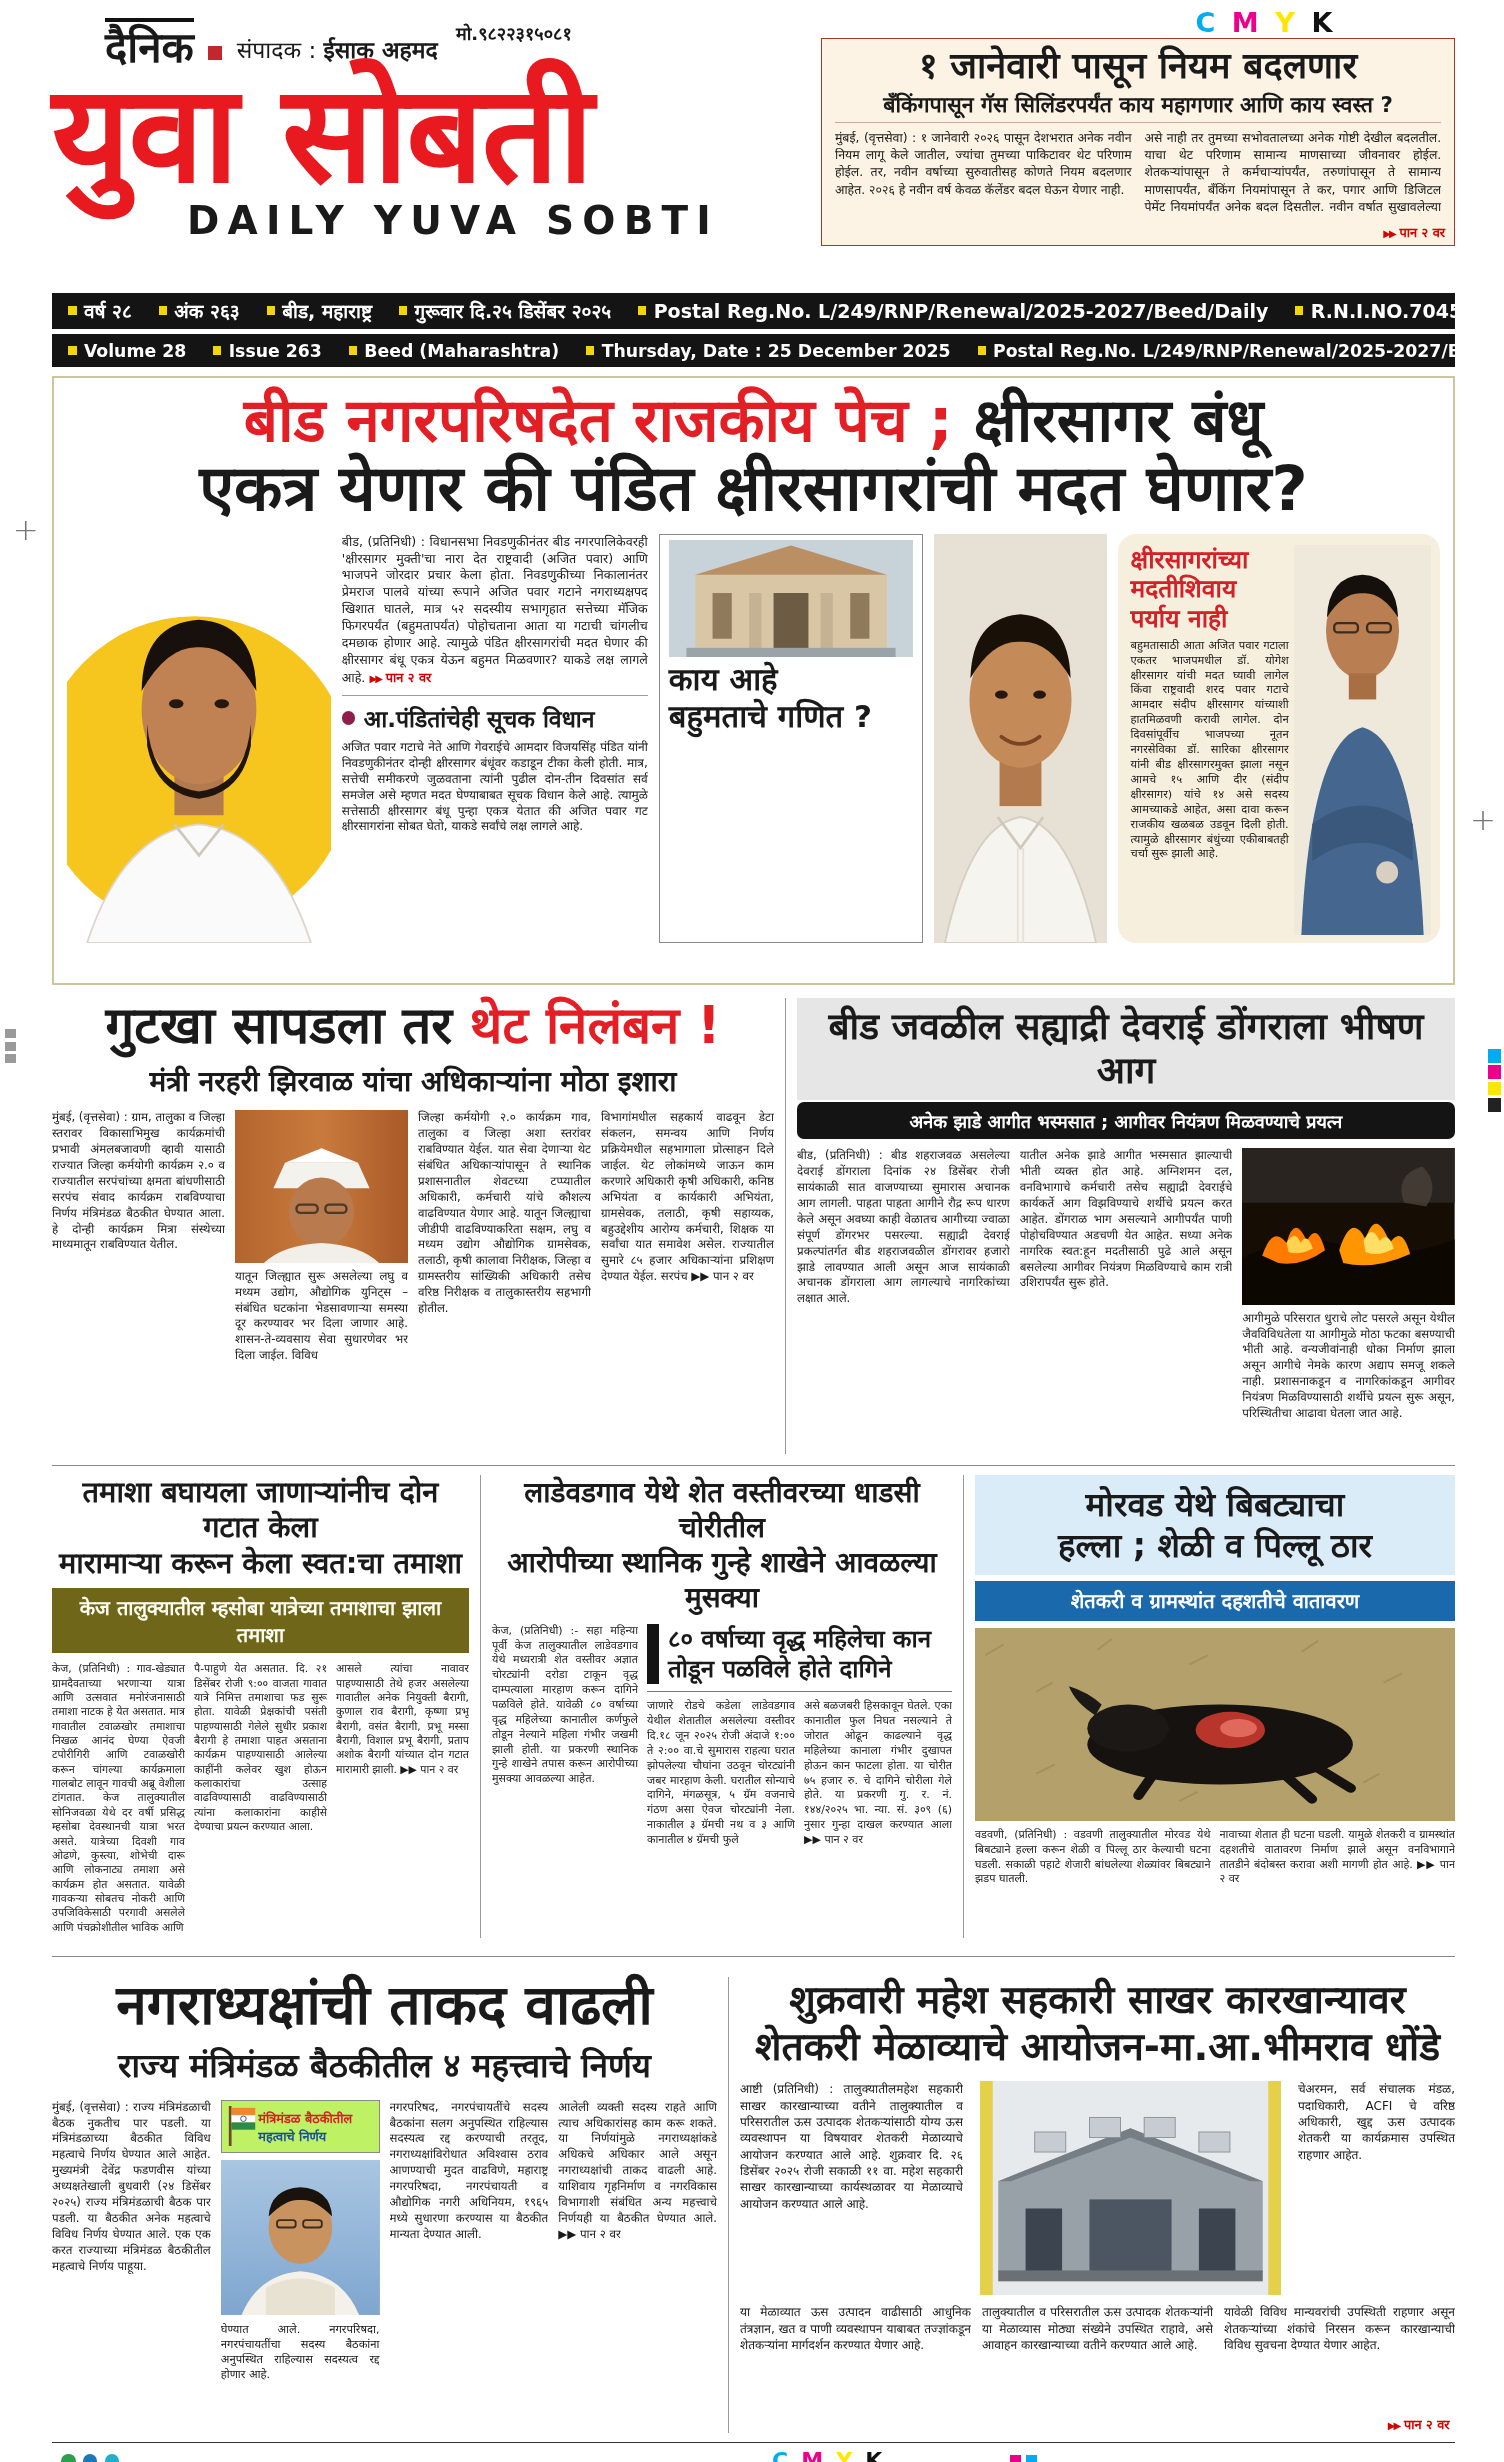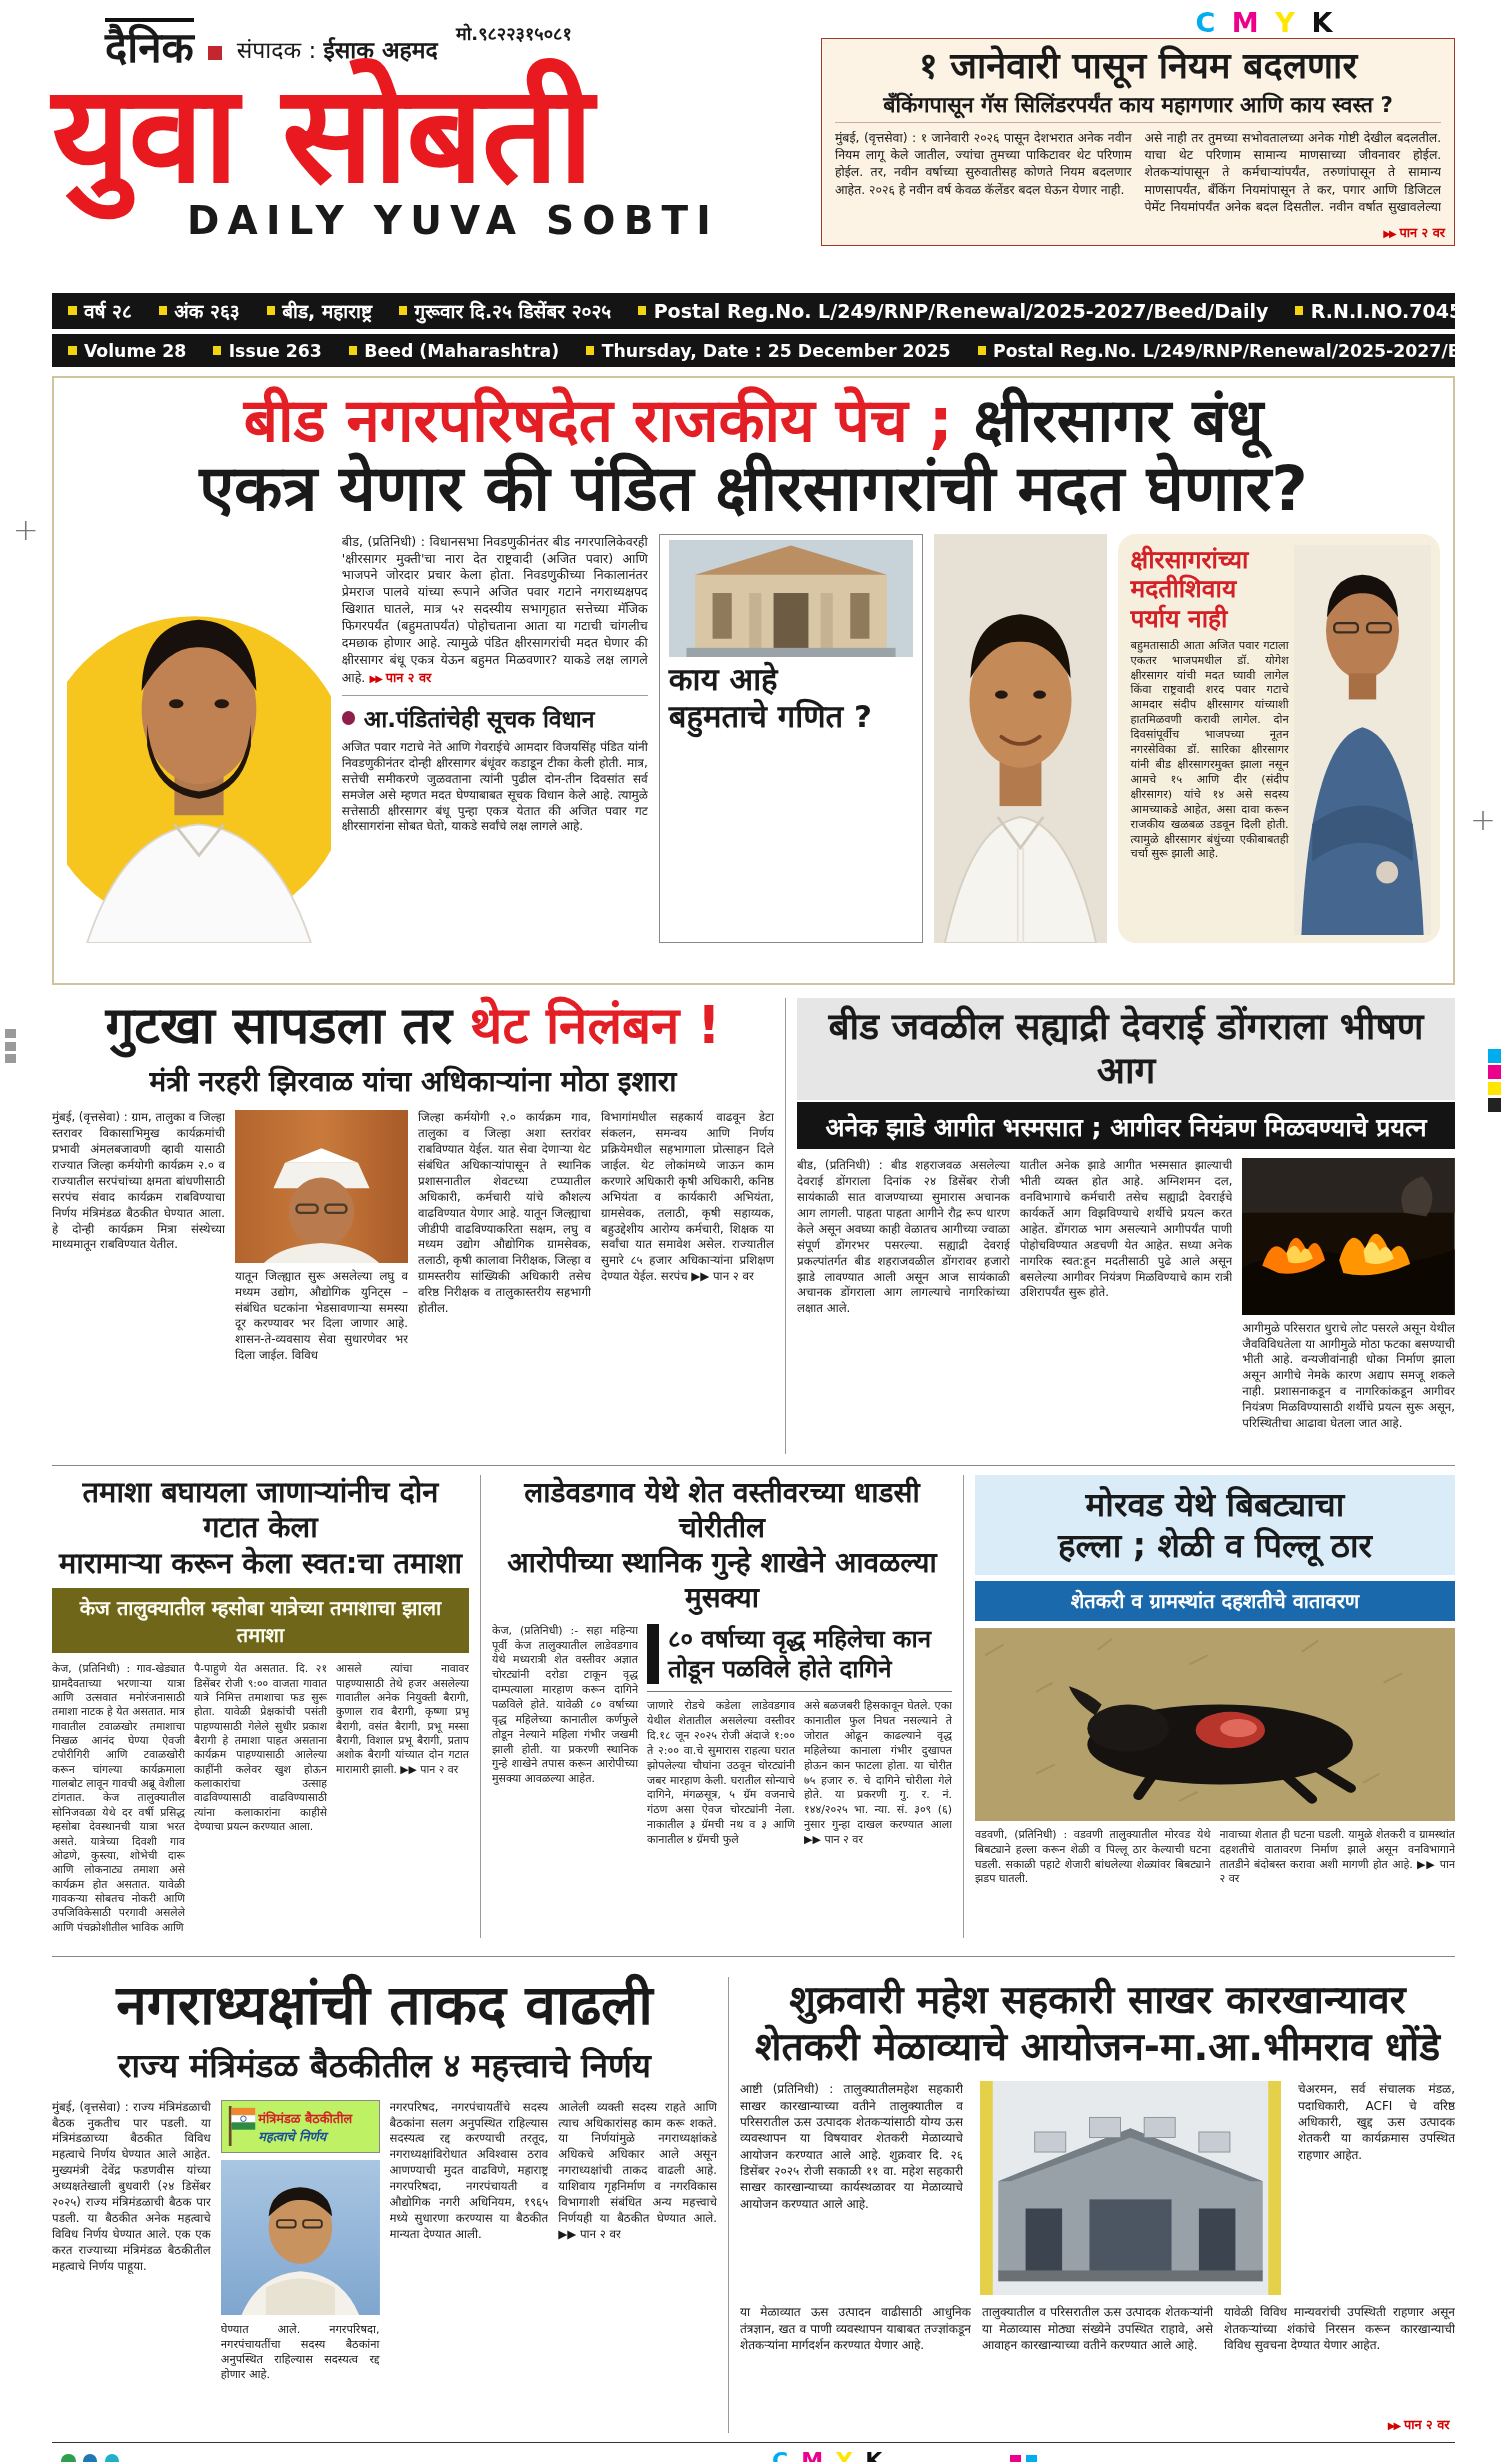--- a/index.html
+++ b/index.html
@@ -77,21 +77,21 @@
   .story-gutkha{width:734px;flex:none;border-right:0.9px solid #999;padding-right:11px;box-sizing:border-box;}
   .gut-head{text-align:center;font-size:51px;font-weight:bold;line-height:1.1;}
   .gut-head .red{color:#e41e25;}
   .gut-sub{text-align:center;font-size:28px;font-weight:bold;margin-top:7.3px;}
   .gut-cols{display:flex;gap:10px;margin-top:11px;height:306px;overflow:hidden;}
   .gut-cols .col{flex:1;font-size:11.7px;line-height:1.36;text-align:justify;overflow:hidden;}
   .ph-minister{height:153px;margin-bottom:5.5px;}
 
   .story-fire{flex:1;padding-left:11px;box-sizing:border-box;}
   .fire-head{background:#e6e6e6;text-align:center;font-size:37px;font-weight:bold;line-height:1.18;padding:7.3px 3.6px;}
-  .fire-bar{background:#141414;color:#fff;text-align:center;font-size:25px;font-weight:bold;padding:6.4px 1.8px;margin-top:2.7px;}
+  .fire-bar{background:#141414;color:#fff;text-align:center;font-size:18px;font-weight:bold;padding:6.4px 1.8px;margin-top:2.7px;border-radius:7px;}
   .fire-cols{display:flex;gap:10px;margin-top:9px;height:301px;overflow:hidden;}
   .fire-cols .col{flex:1;font-size:11.7px;line-height:1.36;text-align:justify;overflow:hidden;}
   .ph-fire{height:157px;margin-bottom:5.5px;}
 
   
   .band3{display:flex;margin-top:11px;border-top:0.9px solid #888;padding-top:9px;height:463px;}
   .story-tamasha{width:429px;flex:none;border-right:0.9px solid #999;padding-right:11px;box-sizing:border-box;}
   .tam-head{font-size:29px;font-weight:bold;text-align:center;line-height:1.22;}
   .tam-bar{background:#6f661a;color:#fdfdf2;font-size:20px;font-weight:bold;text-align:center;padding:5.5px 1.8px;margin-top:7.3px;}
   .tam-cols{display:flex;gap:9px;margin-top:9px;height:328px;overflow:hidden;}
@@ -120,21 +120,21 @@
   .band4{display:flex;margin-top:18px;border-top:0.9px solid #888;padding-top:20px;height:456px;}
   .story-cabinet{width:677px;flex:none;border-right:0.9px solid #999;padding-right:11px;box-sizing:border-box;}
   .cab-head{font-size:55px;font-weight:bold;text-align:center;line-height:1.05;}
   .cab-sub{font-size:33px;font-weight:bold;text-align:center;margin-top:7.3px;}
   .cab-cols{display:flex;gap:10px;margin-top:12.8px;height:301px;overflow:hidden;}
   .cab-cols .col{flex:1;font-size:11.7px;line-height:1.36;text-align:justify;overflow:hidden;}
   .cab-mid{flex:1.05;display:flex;flex-direction:column;gap:7.3px;}
   .logo-box{border:0.9px solid #888;background:#bef264;display:flex;align-items:flex-end;gap:0;padding:5.5px;}
   .flag{width:31px;height:40px;flex:none;}
   .logo-box .t1{color:#d42027;font-weight:bold;font-size:12.8px;line-height:1.2;}
-  .logo-box .t2{color:#1a4f9c;font-weight:bold;font-size:12.8px;font-style:italic;}
+  .logo-box .t2{color:#1a4f9c;font-weight:bold;font-size:12.8px;}
   .ph-cm{height:155px;}
   .cab-mid p{font-size:11.3px;line-height:1.33;text-align:justify;overflow:hidden;}
 
   .story-factory{flex:1;padding-left:11px;box-sizing:border-box;position:relative;}
   .fac-head{font-size:39px;font-weight:bold;text-align:center;line-height:1.2;}
   .fac-row{display:flex;gap:17px;margin-top:11px;height:214px;overflow:hidden;}
   .fac-c1{width:223px;flex:none;font-size:12px;line-height:1.36;text-align:justify;overflow:hidden;}
   .ph-factory{width:301px;flex:none;}
   .fac-c2{flex:1;font-size:12px;line-height:1.36;text-align:justify;overflow:hidden;}
   .fac-bottom{display:flex;gap:11px;margin-top:9px;height:105px;overflow:hidden;}

